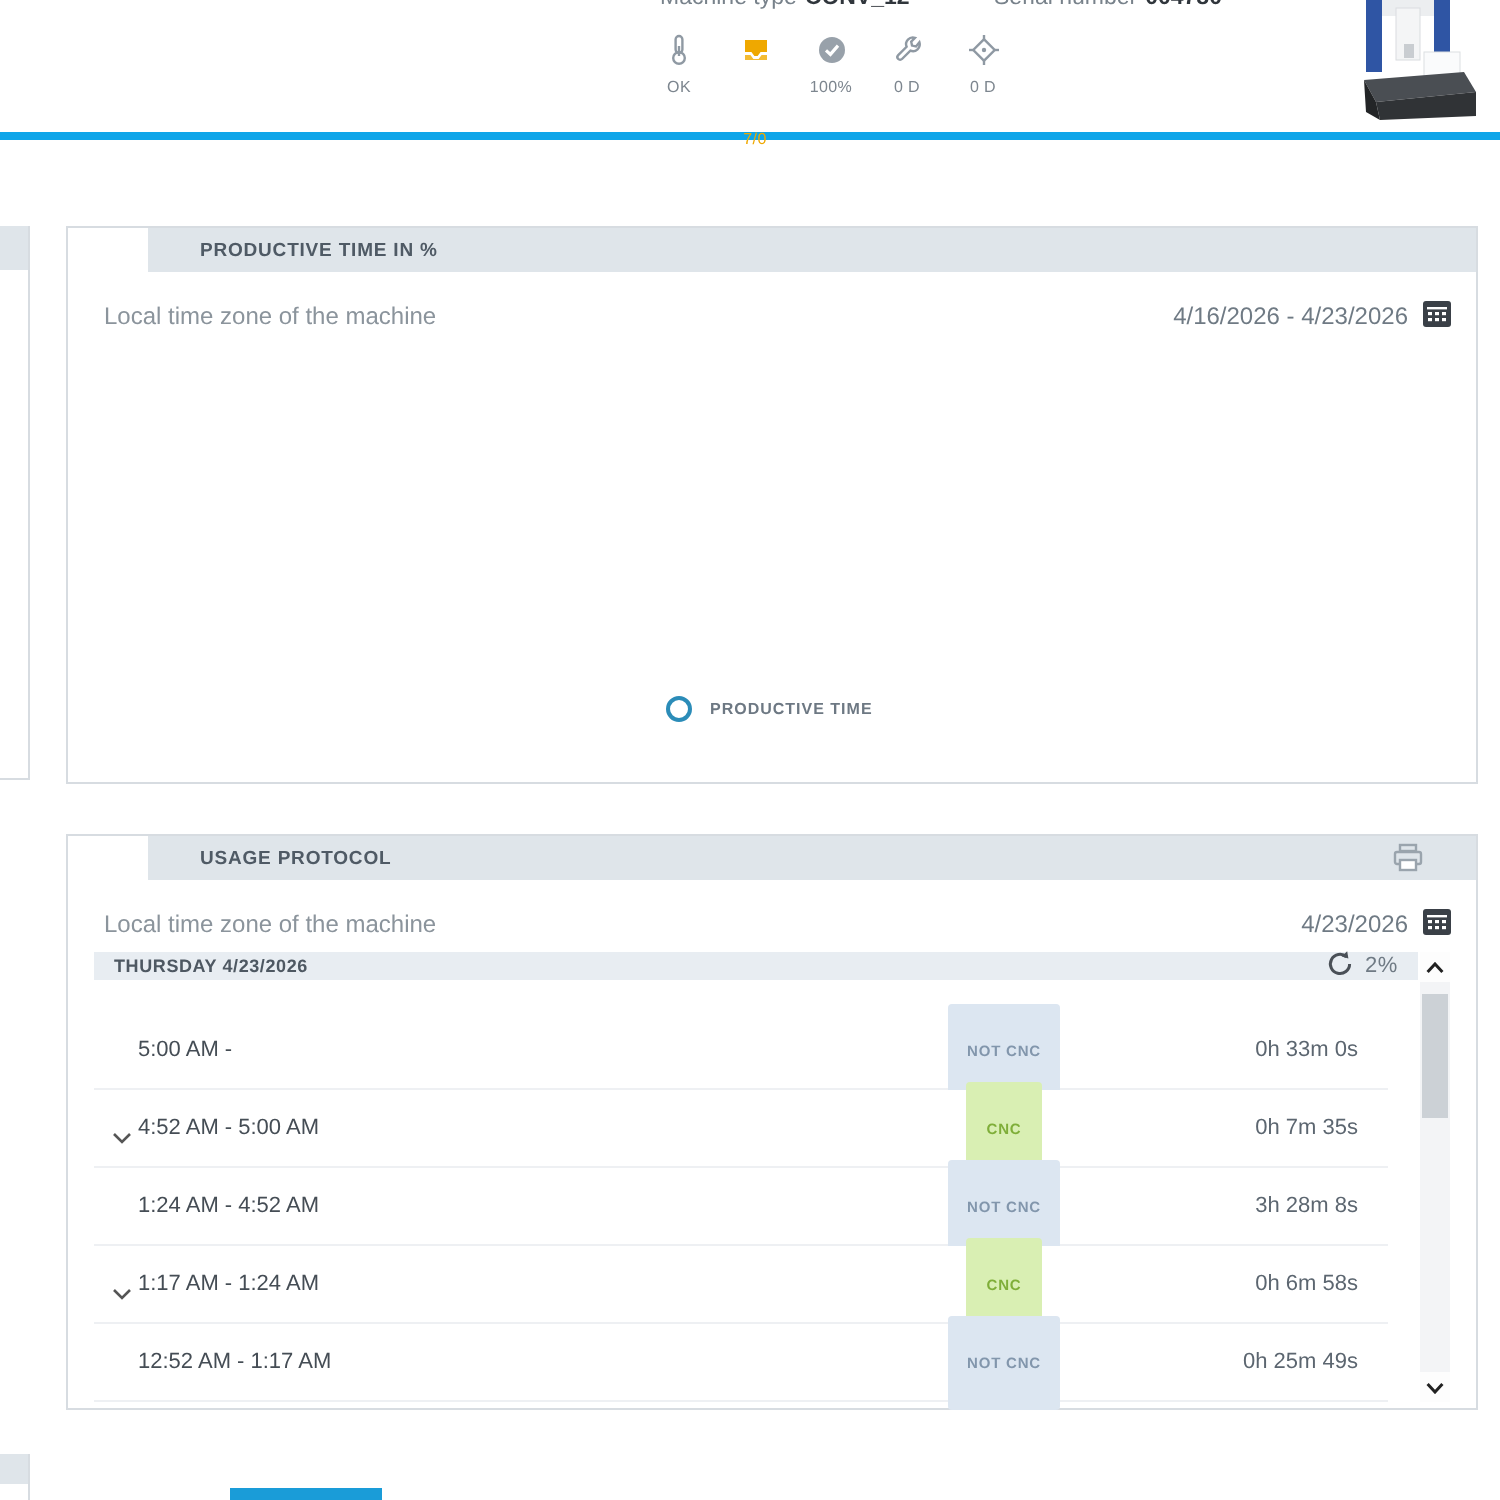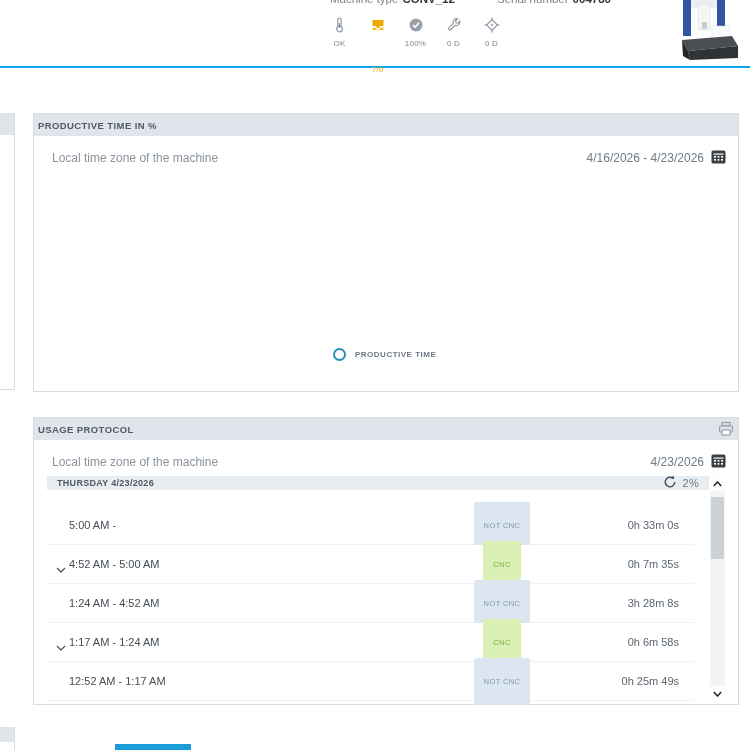--- a/index.html
+++ b/index.html
@@ -3,33 +3,33 @@
 <meta charset="utf-8">
 <style>
   html,body{margin:0;padding:0;}
   body{
     width:750px;height:750px;position:relative;overflow:hidden;
     background:#ffffff;
     font-family:"Liberation Sans", sans-serif;
     -webkit-font-smoothing:antialiased;
   }
   
-  .topbar{position:absolute;left:0;top:0;width:750px;height:66px;background:#fff;border-bottom:2px solid #0ea5e9;}
+  .topbar{position:absolute;left:0;top:0;width:750px;height:66px;background:#fff;border-bottom:4px solid #0ea5e9;}
   .topmeta{position:absolute;top:-7px;font-size:11.5px;color:#78828b;white-space:nowrap;}
   .topmeta b{color:#30363c;font-weight:bold;margin-left:4px;}
   .status-row{position:absolute;left:326px;top:17px;display:flex;gap:11px;}
   .status-item{width:27px;display:flex;flex-direction:column;align-items:center;cursor:default;}
   .status-item svg{display:block;}
   .status-label{font-size:8px;color:#7d868f;margin-top:6px;letter-spacing:.2px;}
   .status-label.amber{color:var(--amber);margin-top:32px;}
   .machine-img{position:absolute;left:676px;top:0;width:66px;height:62px;}
   
   .panel{position:absolute;left:33px;width:706px;background:#fff;border:1px solid #d7dce1;box-sizing:border-box;}
-  .panel-h{height:22px;background:var(--panel-header-bg);display:flex;align-items:center;padding:0 4px;
-           font-size:9.5px;font-weight:bold;color:#4f5a65;letter-spacing:.4px;}
+  .panel-h{height:22px;background:var(--panel-header-bg);display:flex;align-items:center;padding:0 26px;
+           font-size:9.5px;font-weight:bold;color:#4f5a65;letter-spacing:.4px;margin-left:40px;}
   .panel-h .sp{margin-left:auto;display:flex;align-items:center;}
   .inforow{display:flex;justify-content:space-between;align-items:center;margin:13px 12px 0 18px;
            font-size:12px;color:#8b949c;}
   .datectl{display:flex;align-items:center;gap:7px;color:#6f7a84;cursor:pointer;}
   
   #panel-productive{top:113px;height:279px;}
   .donut-wrap{position:absolute;left:50%;top:62px;transform:translateX(-50%);width:140px;height:140px;text-align:center;}
   .donut-center{position:absolute;left:0;right:0;top:36px;}
   .donut-val{font-size:33px;font-weight:300;color:#c2c8ce;letter-spacing:1px;line-height:1;}
   .donut-sub{font-size:11px;color:#a7aeb5;margin-top:5px;}
@@ -40,21 +40,21 @@
   #panel-usage{top:417px;height:288px;}
   .day-header{position:absolute;left:13px;right:29px;top:58px;height:14px;background:var(--day-header-bg);
               display:flex;align-items:center;padding:0 10px;box-sizing:border-box;
               font-size:9px;font-weight:bold;color:#4e5862;letter-spacing:.3px;}
   .day-right{margin-left:auto;display:flex;align-items:center;gap:6px;font-size:11px;font-weight:normal;color:#6f7a84;cursor:pointer;}
   .rows{position:absolute;left:13px;right:44px;top:88px;}
   .row{height:38px;border-bottom:1px solid #eef0f3;position:relative;display:flex;align-items:center;background:#fff;}
   .row-chevron{position:absolute;left:9px;top:14px;}
   .row-time{margin-left:22px;font-size:11px;color:#454d55;}
   .badge-wrap{position:absolute;left:400px;width:110px;text-align:center;}
-  .badge{display:inline-block;font-size:7.5px;font-weight:normal;letter-spacing:.4px;padding:19px 10px;border-radius:2px;}
+  .badge{display:inline-block;font-size:7.5px;font-weight:bold;letter-spacing:.4px;padding:19px 10px;border-radius:2px;}
   .badge-cnc{background:var(--cnc-bg);color:var(--cnc-text);}
   .badge-notcnc{background:var(--notcnc-bg);color:var(--notcnc-text);}
   .row-duration{position:absolute;right:15px;font-size:11px;color:#5c6670;}
   
   .sbar{position:absolute;right:13px;top:58px;width:15px;height:225px;background:#f3f4f6;}
   .sbtn{position:absolute;left:0;width:15px;height:15px;background:#fdfdfd;display:flex;align-items:center;justify-content:center;cursor:pointer;}
   .sbtn.up{top:0;} .sbtn.down{bottom:0;}
   .sthumb{position:absolute;left:1px;top:21px;width:13px;height:62px;background:#ccd1d6;cursor:pointer;}
   
   .strip{position:absolute;left:0;width:15px;background:#fff;border-right:1px solid #d7dce1;border-bottom:1px solid #d7dce1;box-sizing:border-box;}

